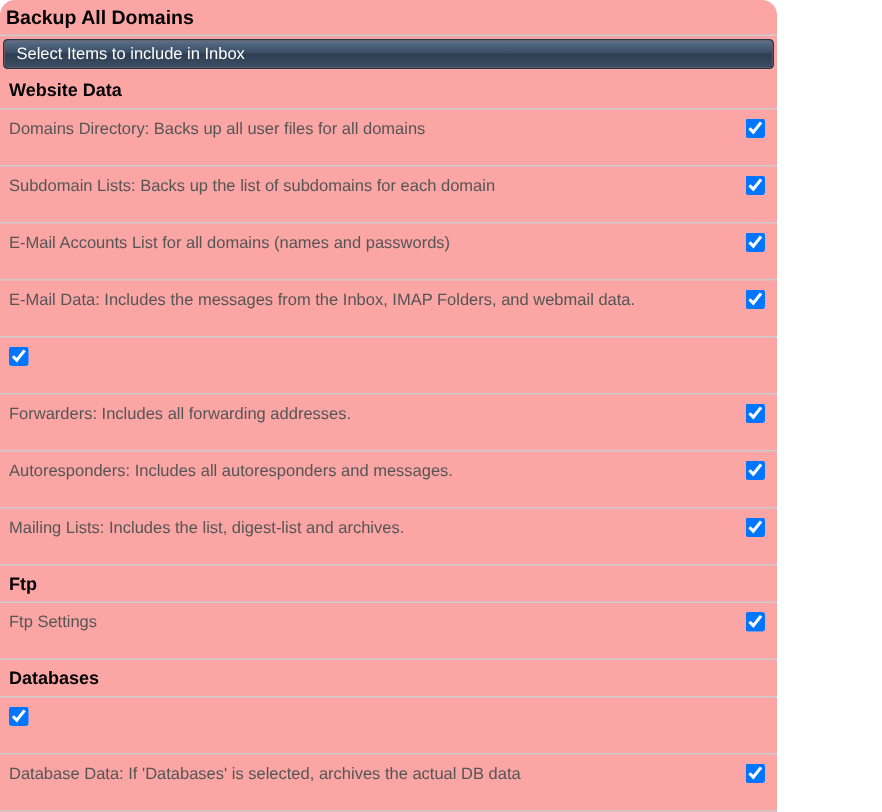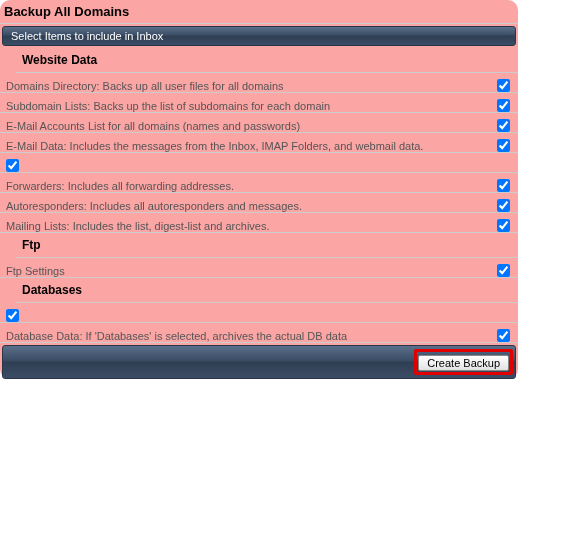--- a/index.html
+++ b/index.html
@@ -30,27 +30,26 @@
     border: 1px solid #2a3647;
     border-radius: 3px;
     margin: 2px;
   }
   .group-header {
     font-size: 12px;
     font-weight: bold;
     color: #000;
     padding: 5px 6px;
     border-bottom: 1px solid #ccc;
-    margin-left: 16px;
   }
   .row {
     display: flex;
     align-items: center;
     justify-content: space-between;
-    padding: 6px 8px 0 6px;
+    padding: 6px 8px 18px 6px;
     border-bottom: 1px solid #ccc;
     font-size: 11px;
     color: #555;
     gap: 20px;
   }
   .row .label {
     flex: 1;
     padding-right: 10px;
   }
   .row input[type="checkbox"] {

